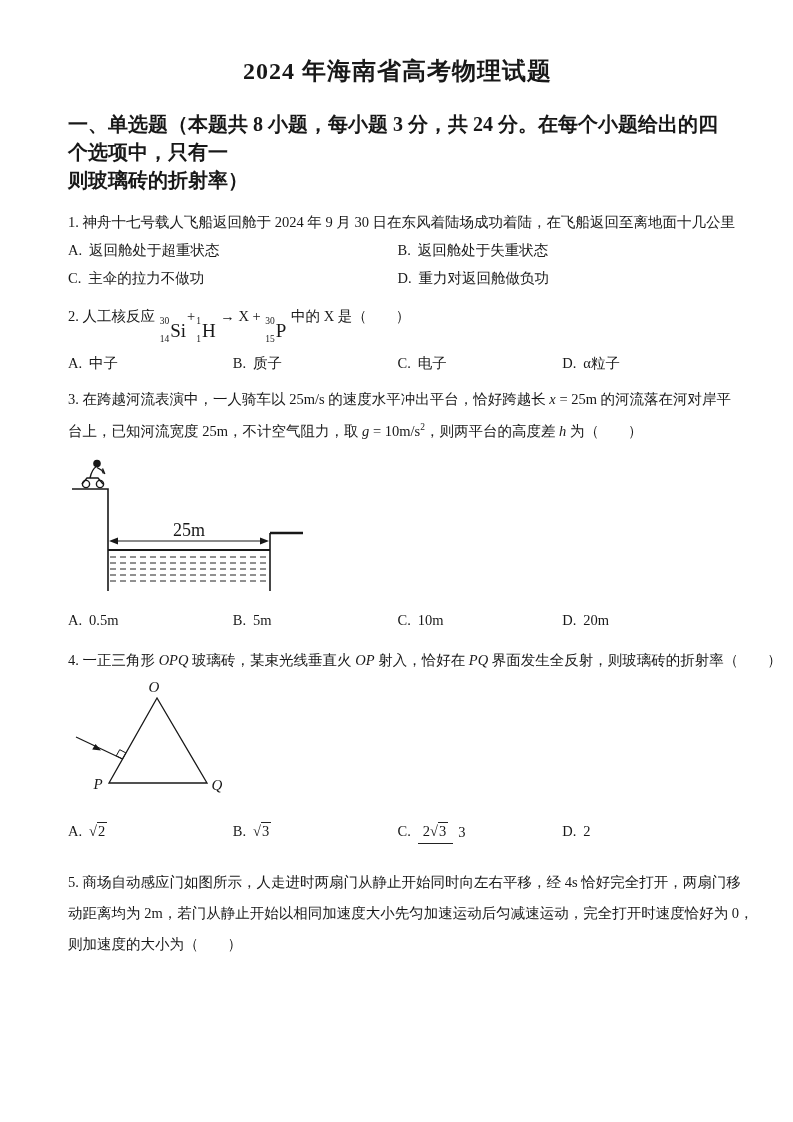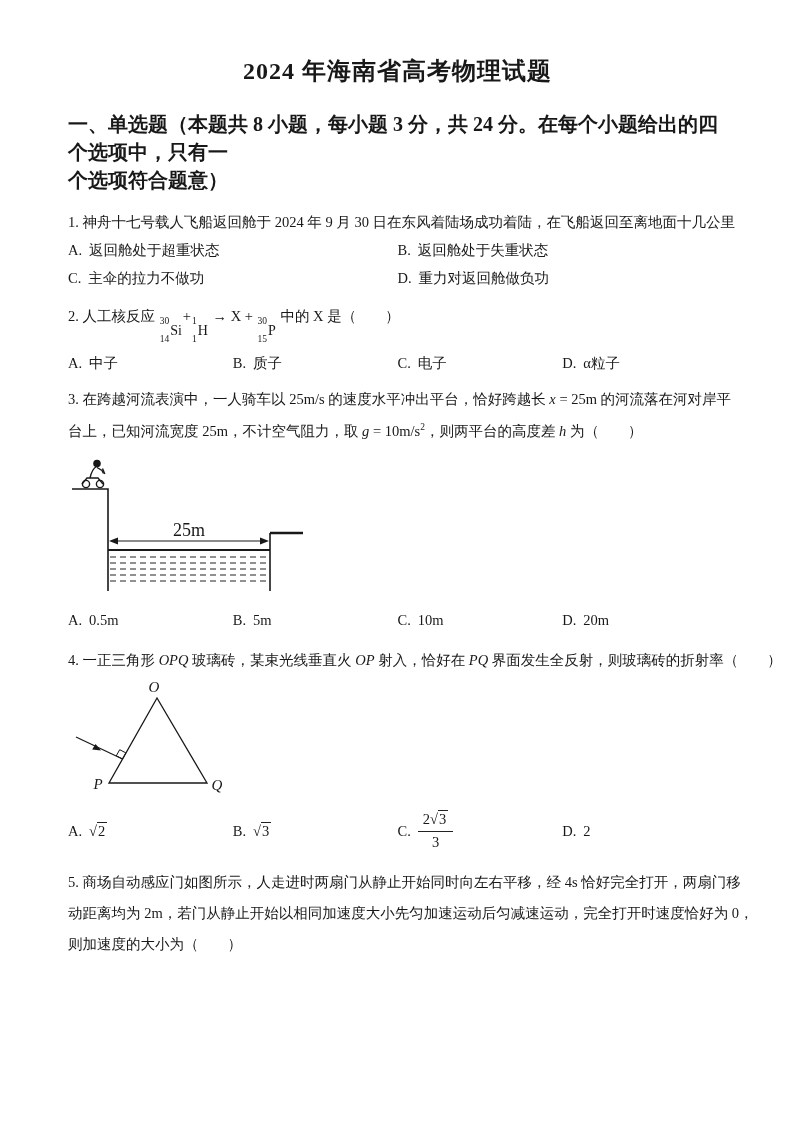--- a/index.html
+++ b/index.html
@@ -33,48 +33,48 @@
   .opt .lab{margin-right:7px;}
   .optrow.tall{height:52px;align-items:center;}
   .optrow.tall .opt{align-items:center;}
 
   sup{font-size:9.5px;}
 
   
   .nuc{display:inline-flex;align-items:center;vertical-align:-3px;margin:0 1px;}
   .nuc .stack{display:inline-flex;flex-direction:column;align-items:flex-end;
     font-size:9.5px;line-height:1;margin-right:1px;row-gap:8px;}
-  .nuc .sym{font-size:14px;}
+  .nuc .sym{font-size:19px;}
 
   
   .sqrt{white-space:nowrap;}
   .sqrt .rad{border-top:1.2px solid #222;padding:0 2px 0 1px;}
 
   
-  .frac{display:inline-flex;flex-direction:column;text-align:center;
+  .frac{display:inline-flex;flex-direction:row;text-align:center;
     vertical-align:middle;line-height:1.35;justify-content:space-between;}
   .frac .num{border-bottom:1.2px solid #222;padding:0 5px 1px 5px;}
   .frac .den{padding:1px 5px 0 5px;}
 
   .figure{display:block;}
   .fig-river{margin:10px 0 0 2px;}
   .fig-prism{margin:4px 0 0 0;}
   svg text{font-family:"Liberation Serif","DejaVu Serif",serif;fill:#181818;}
 </style>
 </head>
 <body>
 
 <div class="page">
   <div class="content">
 
     <h1 class="title">2024 年海南省高考物理试题</h1>
 
     <div class="heading">
       <div class="line">一、单选题（本题共 8 小题，每小题 3 分，共 24 分。在每个小题给出的四个选项中，只有一</div>
-      <div class="line">个选项符合题意）</div>
+      <div class="line">则玻璃砖的折射率）</div>
     </div>
 
     <div class="q mt14">
       <div class="line">1. 神舟十七号载人飞船返回舱于 2024 年 9 月 30 日在东风着陆场成功着陆，在飞船返回至离地面十几公里</div>
       <div class="optrow cols2">
         <div class="opt">
           <span class="lab">A.</span>
           <span>返回舱处于超重状态</span>
         </div>
         <div class="opt">

